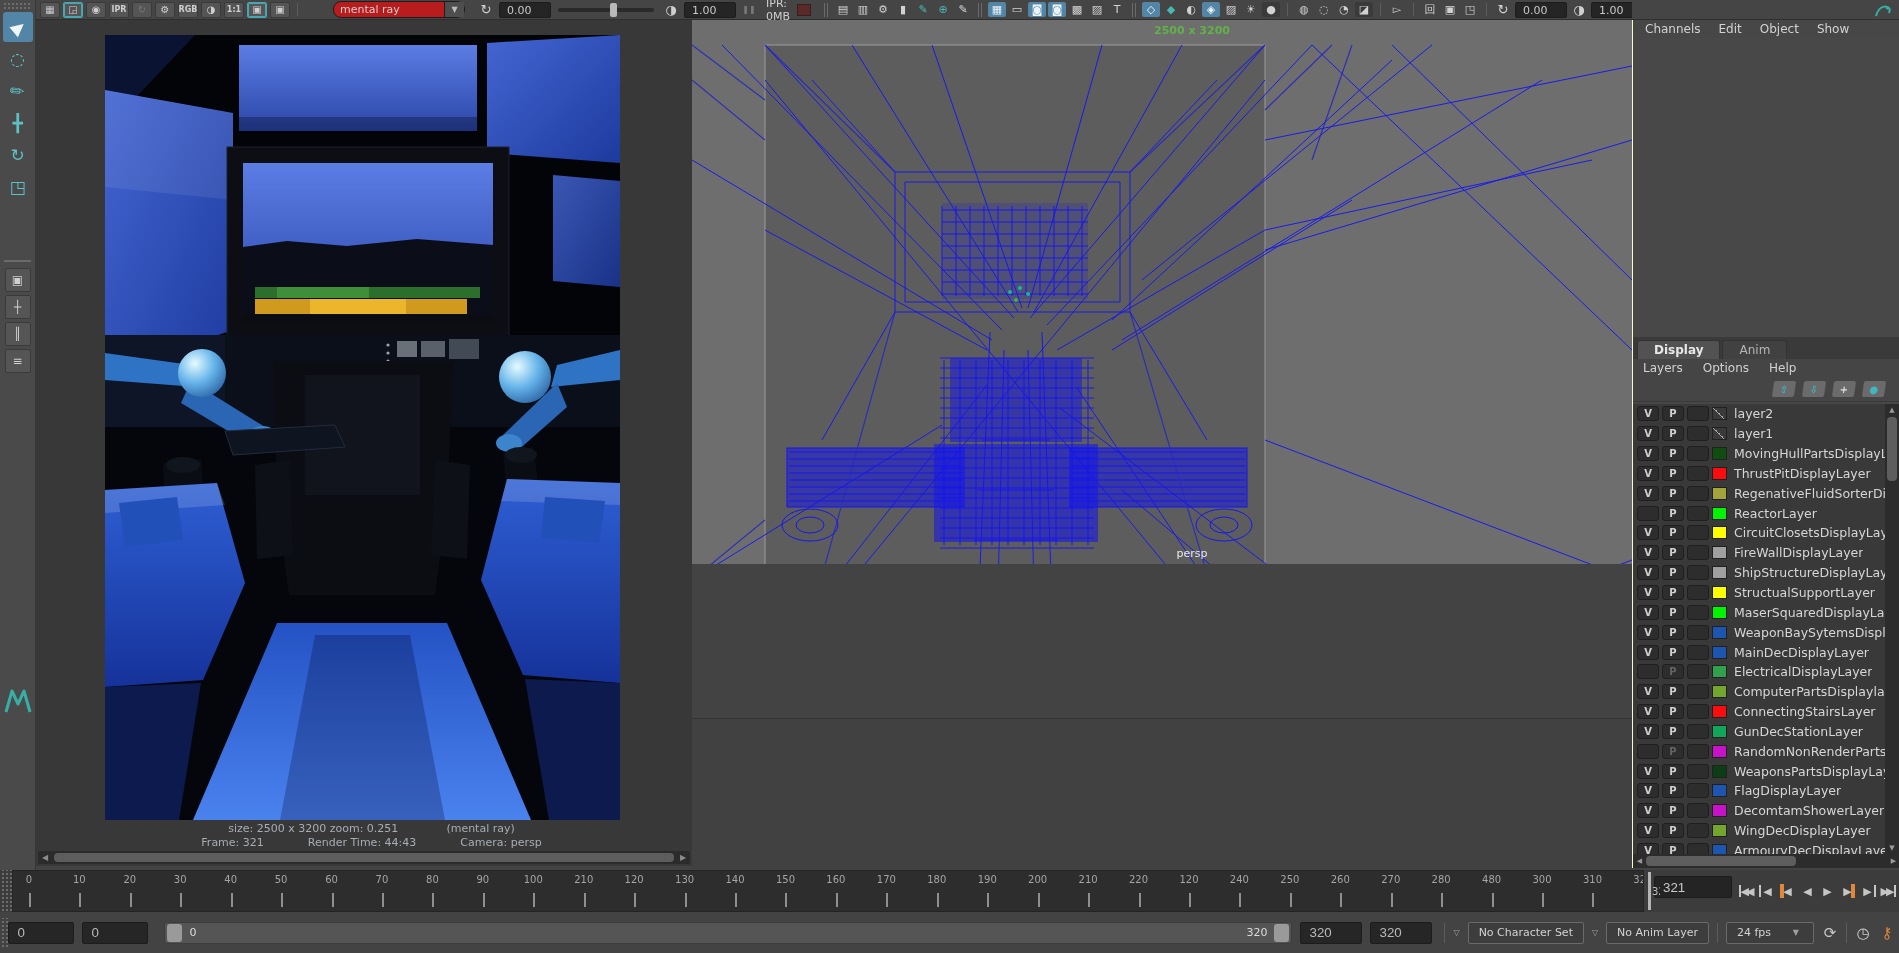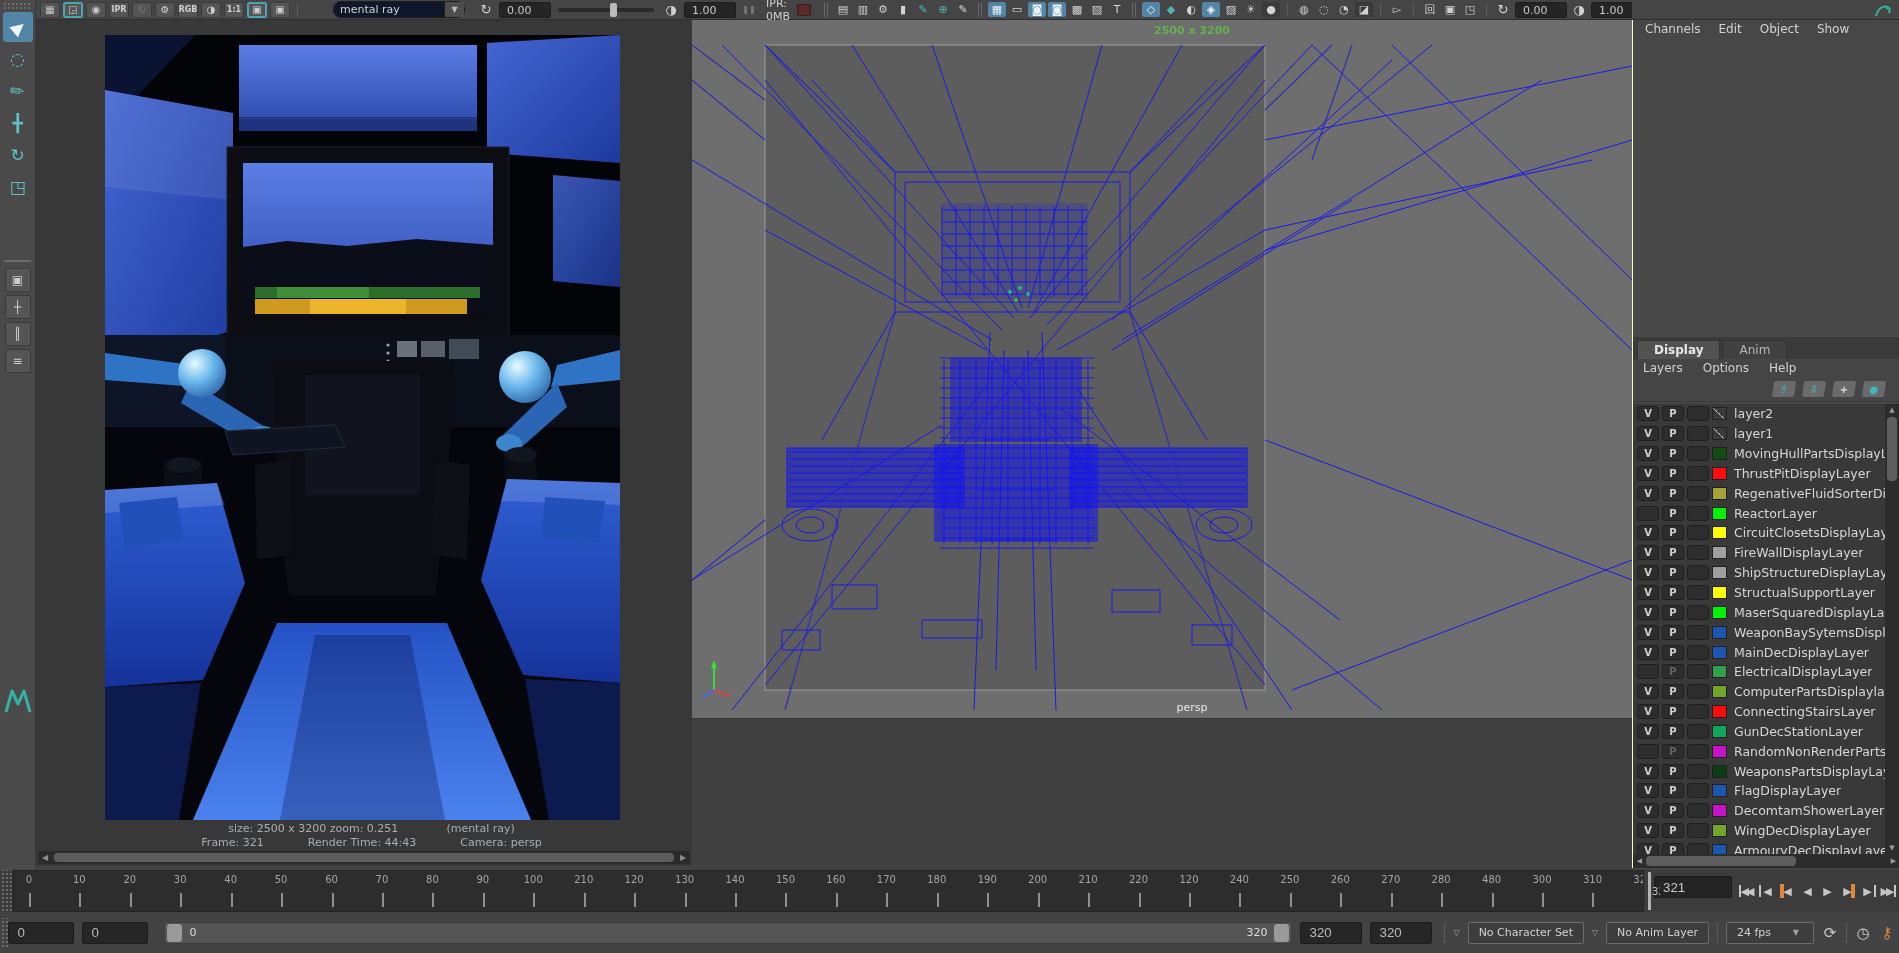--- a/index.html
+++ b/index.html
@@ -18,21 +18,21 @@
   .vpicon { width:18px; height:15px; display:flex; align-items:center; justify-content:center;
     font-size:11px; color:#d2d2d2; border-radius:2px; flex:0 0 auto; cursor:default; }
   .vpicon.active { background:#5285a6; color:#eaf3f7; }
   .vpicon.pressed { background:#3a3a3a; }
   .vpicon.teal { color:#49b8b4; }
   .vsep { width:1px; height:13px; background:#5c5c5c; margin:0 4px; flex:0 0 auto; }
   .grip { width:4px; height:14px; margin:0 3px; flex:0 0 auto;
     background:linear-gradient(#6a6a6a,#6a6a6a) 0 0/1px 100% no-repeat, linear-gradient(#6a6a6a,#6a6a6a) 3px 0/1px 100% no-repeat; }
   .numfield { background:#252525; border:1px solid #1d1d1d; border-radius:2px; color:#c8c8c8;
     font-size:11px; padding:1px 7px; min-width:52px; height:16px; line-height:13px; flex:0 0 auto; }
-  .dropdown { background:#0f172a; border:1px solid #1d1d1d; border-radius:8px; height:17px; display:flex;
+  .dropdown { background:#b91c1c; border:1px solid #1d1d1d; border-radius:8px; height:17px; display:flex;
     align-items:center; width:132px; flex:0 0 auto; }
   .dropdown .dd-label { flex:1; padding:0 6px; color:#cfcfcf; }
   .dropdown .dd-arrow { width:20px; height:100%; background:#4e4e4e; display:flex; align-items:center;
     justify-content:center; color:#bbb; font-size:8px; border-left:1px solid #1d1d1d; }
   #exp-slider { width:96px; height:4px; background:#2a2a2a; border-radius:2px; position:relative; flex:0 0 auto; margin:0 4px; }
   #exp-slider .knob { position:absolute; left:52px; top:-5px; width:7px; height:14px; background:#b9b9b9; border-radius:2px; }
   .rotneg { transform:rotate(-40deg); display:inline-block; }
 
   
   #toolbox { position:absolute; left:0; top:0; width:36px; height:870px; background:#4a4a4a; border-right:1px solid #373737; }
@@ -50,21 +50,21 @@
   
   #render-panel { position:absolute; left:36px; top:20px; width:656px; height:846px; background:#383838; }
   #render-image { position:absolute; left:69px; top:15px; width:515px; height:785px; background:#04050a; }
   #render-status { position:absolute; left:15px; right:0; top:802px; text-align:left; color:#a7adb4; font-size:11px; line-height:14px; }
   #render-status .row { display:flex; justify-content:center; gap:48px; }
   #render-hscroll { position:absolute; left:2px; right:2px; bottom:2px; height:13px; background:#2b2b2b; border-radius:2px; display:flex; align-items:center; }
   #render-hscroll .arr { width:14px; text-align:center; color:#8b8b8b; font-size:8px; }
   #render-hscroll .thumb { flex:1; height:9px; margin:0 2px; background:#5d5d5d; border-radius:4px; }
 
   
-  #viewport { position:absolute; left:692px; top:20px; width:940px; height:698px; background:#6e6e6e; overflow:hidden; }
+  #viewport { position:absolute; left:692px; top:20px; width:940px; height:544px; background:#6e6e6e; overflow:hidden; }
   #vp-res-label { position:absolute; left:0; width:1000px; text-align:center; top:4px; color:#61b24b; font-size:11px; font-weight:bold; }
   #vp-cam-label { position:absolute; left:0; width:1000px; text-align:center; bottom:4px; color:#e9e9e9; font-size:11px; }
   #below-viewport { position:absolute; left:692px; top:718px; width:940px; height:152px; background:#414141; border-top:1px solid #333; }
 
   
   #right-top-strip { position:absolute; left:1632px; top:0; width:267px; height:20px; background:#454545; border-bottom:1px solid #2e2e2e; }
   #right-panel { position:absolute; left:1632px; top:20px; width:267px; height:848px; background:#474747; border-left:1px solid #fef9c3; }
   #cb-menubar { height:18px; display:flex; gap:18px; padding:2px 12px; color:#d2d2d2; font-size:12px; }
   #cb-empty { height:300px; background:#484848; border-bottom:1px solid #3a3a3a; }
   #cb-tabs { height:21px; background:#3a3a3a; display:flex; align-items:flex-end; padding-left:4px; gap:2px; }

